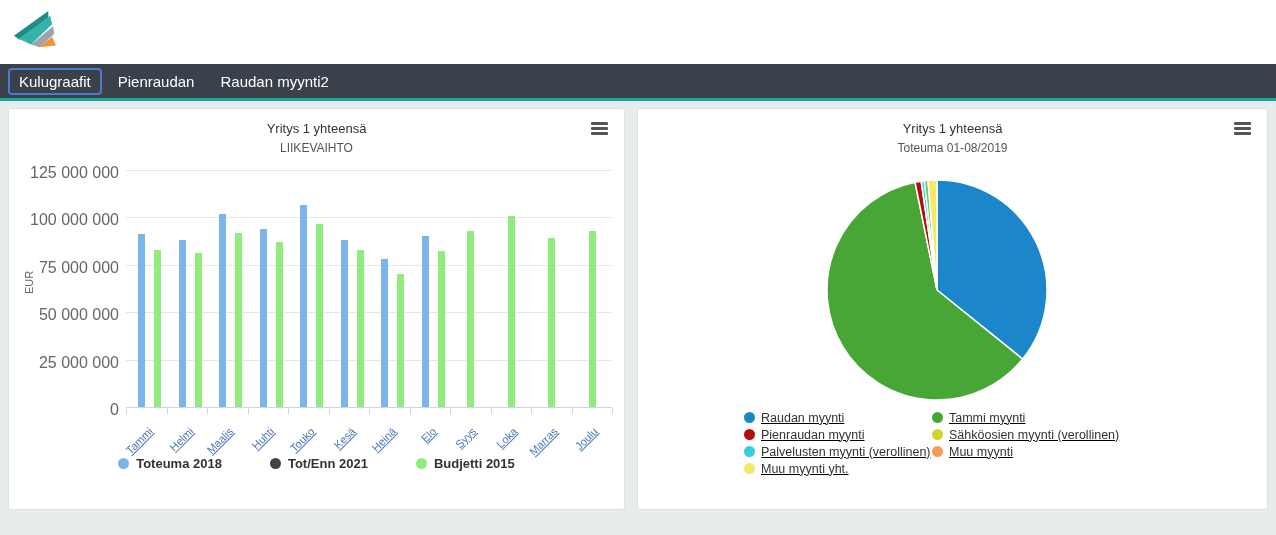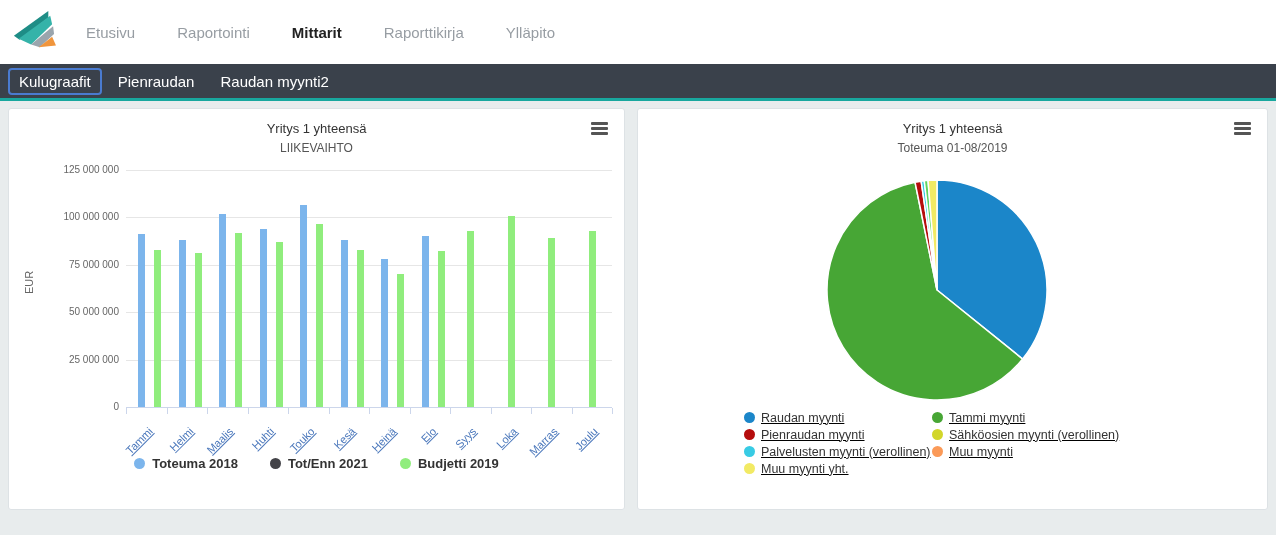--- a/index.html
+++ b/index.html
@@ -28,27 +28,27 @@
   .chart-subtitle { position:absolute; top:32px; left:0; width:100%; text-align:center; font-size:12px; color:#555; }
   .burger { position:absolute; top:13px; right:16px; width:17px; height:13px; display:flex; flex-direction:column; justify-content:space-between; cursor:pointer; }
   .burger span { display:block; height:3px; background:#555; border-radius:1px; }
 
   
   .bar-plot { position:absolute; left:117px; top:61px; width:486px; height:237px; }
   .gridline { position:absolute; left:0; width:100%; height:1px; background:#e6e6e6; }
   .axis-line { position:absolute; left:0; top:237px; width:100%; height:1px; background:#ccd6eb; }
   .tickmark { position:absolute; width:1px; height:6px; top:238px; background:#ccd6eb; }
   .bar { position:absolute; bottom:0; width:7px; }
-  .ytick { position:absolute; right:0; font-size:10px; color:#666; white-space:nowrap; }
+  .ytick { position:absolute; right:0; font-size:16px; color:#666; white-space:nowrap; }
   .yticks-box { position:absolute; left:0; top:61px; width:110px; height:237px; }
   .ylabel { position:absolute; left:14px; top:185px; font-size:11px; color:#666; transform:rotate(-90deg); transform-origin:left top; }
   .xlabels-box { position:absolute; left:117px; top:306px; width:486px; height:60px; }
   .xlabel-anchor { position:absolute; width:100px; text-align:right; }
   .xlabel { display:inline-block; font-size:11px; color:#4a77bb; text-decoration:underline; transform:rotate(-45deg); transform-origin:100% 0; cursor:pointer; white-space:nowrap; }
-  .bar-legend { position:absolute; left:0; bottom:38px; width:100%; display:flex; justify-content:center; gap:32px; }
+  .bar-legend { position:absolute; left:0; bottom:38px; width:100%; display:flex; justify-content:center; gap:48px; }
   .legend-item { display:flex; align-items:center; gap:7px; cursor:pointer; }
   .legend-dot { width:11px; height:11px; border-radius:50%; flex:0 0 auto; }
   .bar-legend .legend-label { font-size:13px; font-weight:bold; color:#333; }
 
   
   .pie-box { position:absolute; left:186px; top:68px; width:226px; height:226px; }
   .pie-legend { position:absolute; left:106px; top:300px; display:grid; grid-template-columns:188px 280px; grid-auto-rows:17px; align-items:center;text-decoration:underline; }
   .pie-legend .legend-label { font-size:12.5px; color:#333; }
   .pie-legend .legend-dot { width:11px; height:11px; }
   .pie-legend .legend-item { gap:6px; }
@@ -57,27 +57,20 @@
 <body>
 
 <div class="header">
   <div class="brand">
     <svg class="brand-logo" viewBox="0 0 48 46">
       <polygon points="40,1 4,27 10,31 40,8" fill="#1e8d86"></polygon>
       <polygon points="42,6 9,30 22,36 44,15" fill="#35b3a9"></polygon>
       <polygon points="45,17 22,36 31,39 46,25" fill="#9aa5ad"></polygon>
       <polygon points="44,28 30,39 48,37" fill="#f0953c"></polygon>
     </svg>
-  </div>
-  <div class="topnav">
-    <span class="nav-item">Etusivu</span>
-    <span class="nav-item">Raportointi</span>
-    <span class="nav-item active">Mittarit</span>
-    <span class="nav-item">Raporttikirja</span>
-    <span class="nav-item">Ylläpito</span>
   </div>
 </div>
 
 <div class="subnav">
   <span class="subnav-item active">Kulugraafit</span>
   <span class="subnav-item">Pienraudan</span>
   <span class="subnav-item">Raudan myynti2</span>
 </div>
 
 <div class="card card-left">
@@ -156,21 +149,21 @@
       <div class="legend-item">
         <span class="legend-dot" style="background: rgb(124, 181, 236);"></span>
         <span class="legend-label">Toteuma 2018</span>
       </div>
       <div class="legend-item">
         <span class="legend-dot" style="background: rgb(67, 67, 72);"></span>
         <span class="legend-label">Tot/Enn 2021</span>
       </div>
       <div class="legend-item">
         <span class="legend-dot" style="background: rgb(144, 237, 125);"></span>
-        <span class="legend-label">Budjetti 2019</span>
+        <span class="legend-label">Budjetti 2015</span>
       </div>
     </div>
 </div>
 
 <div class="card card-right">
   <div class="chart-title">Yritys 1 yhteensä</div>
   <div class="chart-subtitle">Toteuma 01-08/2019</div>
   <div class="burger">
       <span></span>
       <span></span>

